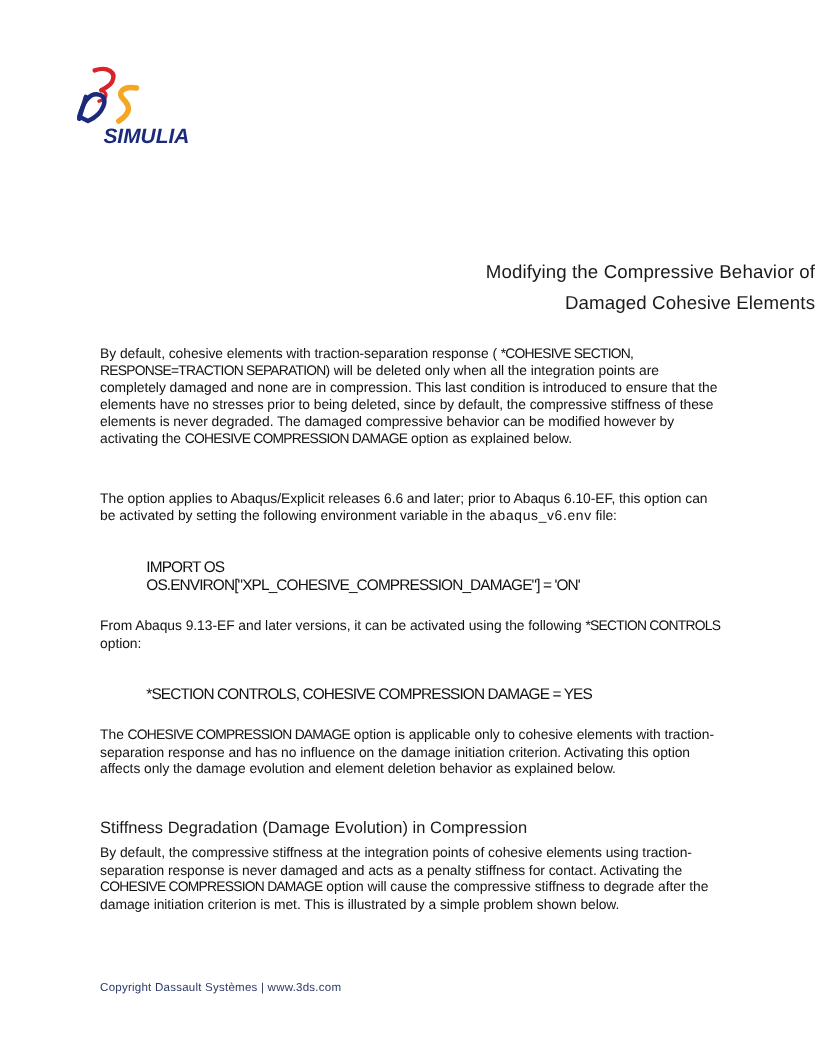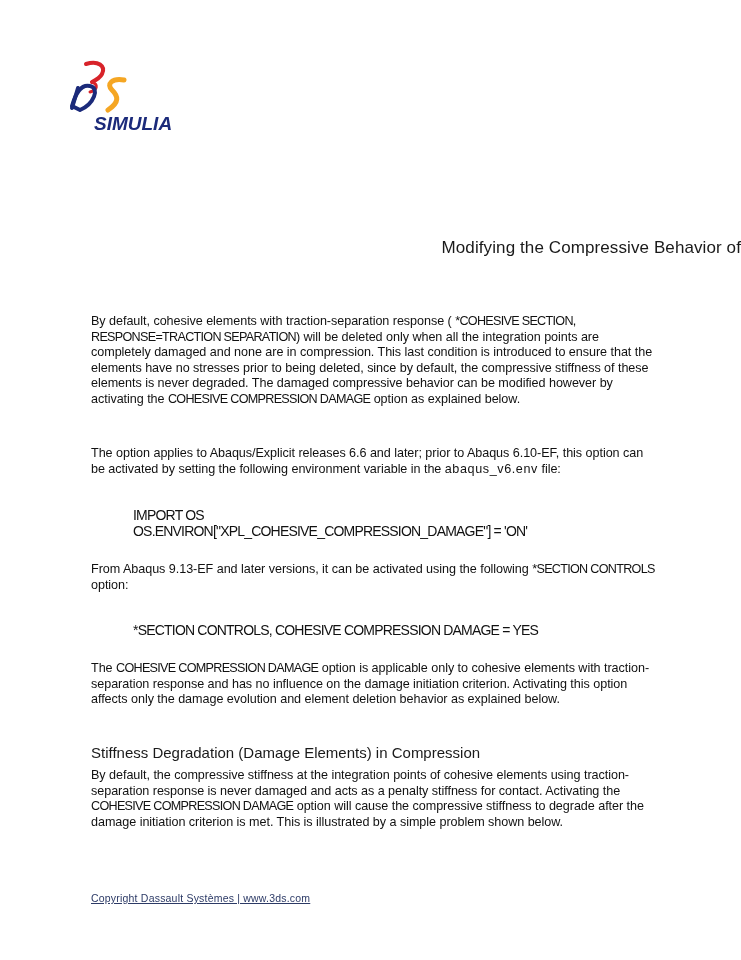--- a/index.html
+++ b/index.html
@@ -24,39 +24,40 @@
       letter-spacing: -0.8px; white-space: pre;
     }
     .cap { letter-spacing: -0.7px; }
     .mono { font-family: "Liberation Sans", sans-serif; letter-spacing: 0.6px; }
     .subhead {
       position: absolute; left: 91px; top: 744px;
       font-size: 15px; color: #1a1a1a;
     }
     .footer {
       position: absolute; left: 91px; top: 892px;
-      font-size: 10.5px; color: #2c3a66; letter-spacing: 0.2px; text-decoration: underline;
+      font-size: 10.5px; color: #2c3a66; letter-spacing: 0.2px;
     }
   </style>
 </head>
 <body>
 
 <div class="logo">
   <svg width="125" height="80" viewBox="0 0 125 80">
     <path d="M22 6 C34 2, 42 8, 38 16 C36 20, 32 22, 28 24" fill="none" stroke="#d8232a" stroke-width="4" stroke-linecap="round"></path>
     <path d="M28 24 C34 26, 34 32, 26 34" fill="none" stroke="#d8232a" stroke-width="3" stroke-linecap="round"></path>
     <path d="M8 48 C12 34, 18 26, 26 28 C36 30, 30 46, 16 52 Z" fill="none" stroke="#1b2a7a" stroke-width="4" stroke-linejoin="round"></path>
     <path d="M14 30 L8 50" stroke="#1b2a7a" stroke-width="4" stroke-linecap="round"></path>
     <path d="M60 22 C48 20, 42 26, 48 32 C54 38, 56 44, 44 52" fill="none" stroke="#f5a623" stroke-width="5" stroke-linecap="round"></path>
     <text x="30" y="72" font-family="Liberation Sans, sans-serif" font-size="19" font-weight="bold" font-style="italic" fill="#1b2a7a">SIMULIA</text>
   </svg>
 </div>
 
 <div class="title">
   <div>Modifying the Compressive Behavior of</div>
+  <div>Damaged Cohesive Elements</div>
 </div>
 
 <div class="para" style="top:314px;">
   <span>By default, cohesive elements with traction-separation response ( </span><span class="cap">*COHESIVE SECTION, RESPONSE=TRACTION SEPARATION</span><span>) will be deleted only when all the integration points are completely damaged and none are in compression. This last condition is introduced to ensure that the elements have no stresses prior to being deleted, since by default, the compressive stiffness of these elements is never degraded. The damaged compressive behavior can be modified however by activating the </span><span class="cap">COHESIVE COMPRESSION DAMAGE</span><span> option as explained below.</span>
 </div>
 
 <div class="para" style="top:446px;">
   <span>The option applies to Abaqus/Explicit releases 6.6 and later; prior to Abaqus 6.10-EF, this option can be activated by setting the following environment variable in the </span><span class="mono">abaqus_v6.env</span><span> file:</span>
 </div>
 
@@ -65,19 +66,19 @@
 <div class="para" style="top:562px;">
   <span>From Abaqus 9.13-EF and later versions, it can be activated using the following </span><span class="cap">*SECTION CONTROLS</span><span> option:</span>
 </div>
 
 <div class="code" style="top:623px;"><div>*SECTION CONTROLS, COHESIVE COMPRESSION DAMAGE = YES</div></div>
 
 <div class="para" style="top:661px;">
   <span>The </span><span class="cap">COHESIVE COMPRESSION DAMAGE</span><span> option is applicable only to cohesive elements with traction-separation response and has no influence on the damage initiation criterion. Activating this option affects only the damage evolution and element deletion behavior as explained below.</span>
 </div>
 
-<div class="subhead">Stiffness Degradation (Damage Elements) in Compression</div>
+<div class="subhead">Stiffness Degradation (Damage Evolution) in Compression</div>
 
 <div class="para" style="top:768px;">
   <span>By default, the compressive stiffness at the integration points of cohesive elements using traction-separation response is never damaged and acts as a penalty stiffness for contact. Activating the </span><span class="cap">COHESIVE COMPRESSION DAMAGE</span><span> option will cause the compressive stiffness to degrade after the damage initiation criterion is met. This is illustrated by a simple problem shown below.</span>
 </div>
 
 <div class="footer">Copyright Dassault Systèmes | www.3ds.com</div>
 
 </body></html>

